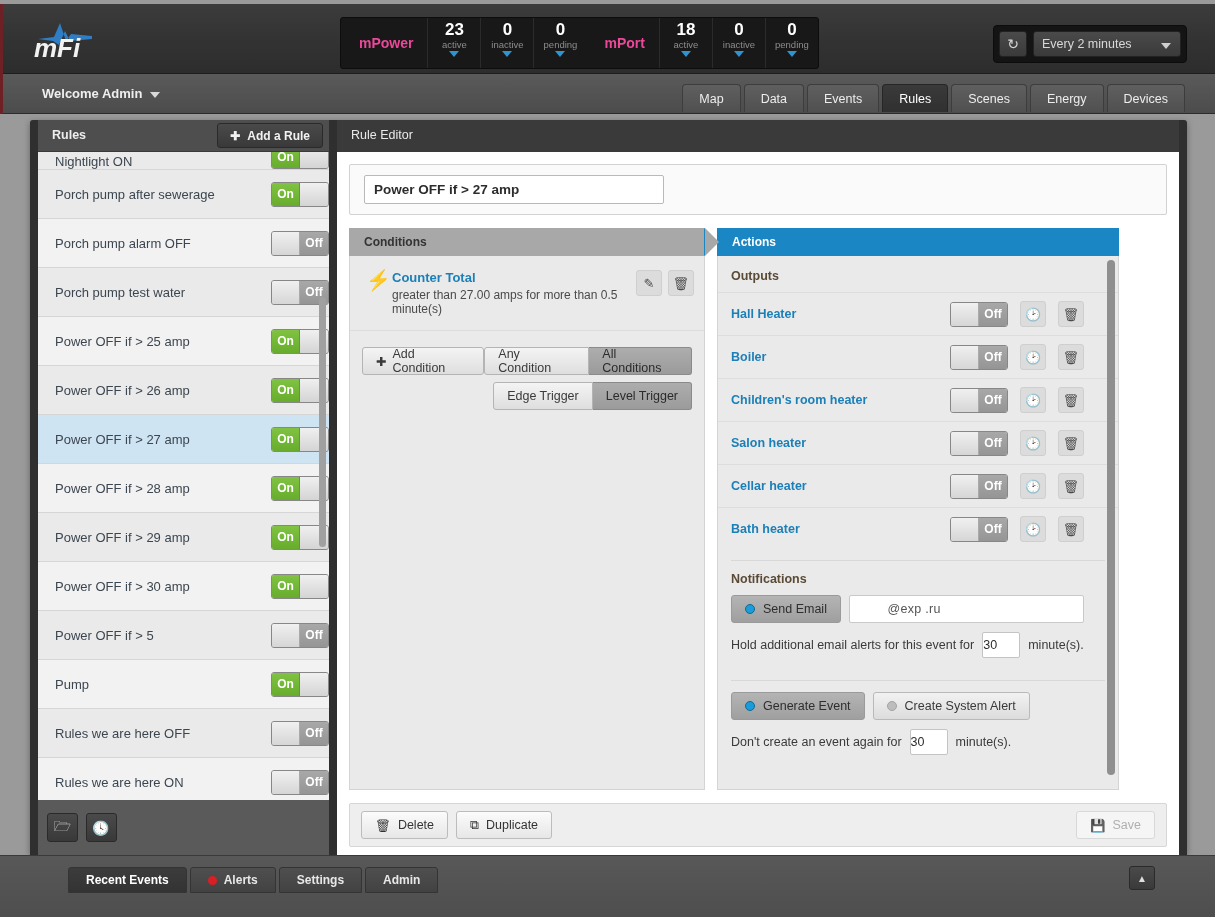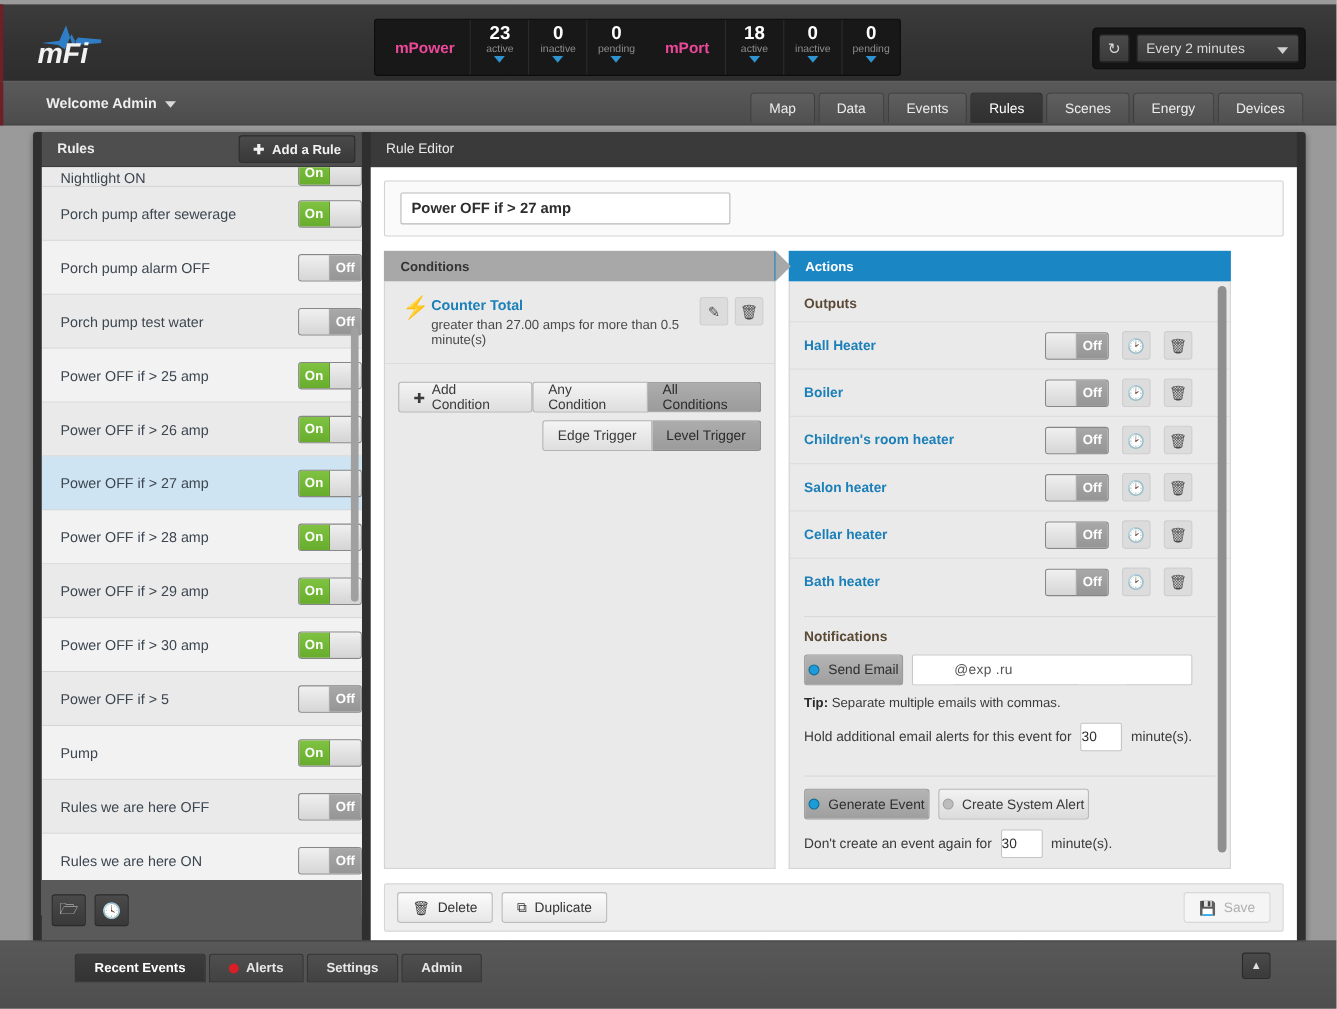--- a/index.html
+++ b/index.html
@@ -284,21 +284,21 @@
     display: flex; align-items: center; padding: 8px 34px 8px 13px;
     border-top: 1px solid #dddddd;
   }
   .out-name { flex: 1; color: #1b7fb8; font-size: 12.5px; font-weight: bold; }
   .out-ctrls { display: flex; align-items: center; gap: 6px; }
   .divider { height: 1px; background: #d8d8d8; margin: 10px 13px 0 13px; }
 
   .notif { padding: 11px 34px 12px 13px; }
   .notif-row { display: flex; align-items: center; gap: 8px; margin-bottom: 9px; }
   .radio-btn {
-    height: 28px; padding: 0 3px; border-radius: 3px;
+    height: 28px; padding: 0 13px; border-radius: 3px;
     display: flex; align-items: center; gap: 8px;
     font-size: 12.5px; border: 1px solid #9a9a9a;
     background: linear-gradient(180deg,#b4b4b4,#9f9f9f); color: #2e2e2e;
   }
   .radio-btn.inactive {
     background: linear-gradient(180deg,#f2f2f2,#dcdcdc);
     border-color: #b9b9b9; color: #3a3a3a;
   }
   .dot {
     width: 10px; height: 10px; border-radius: 50%;
@@ -684,23 +684,20 @@
                 <div class="radio-btn">
                   <span class="dot"></span>
                   <span>Send Email</span>
                 </div>
                 <div class="email-field">
                   <span class="email-text">arev@exp            .ru</span>
                   <span class="redact" style="left:1px;width:36px;"></span>
                   <span class="redact" style="left:150px;width:44px;"></span>
                 </div>
               </div>
-              <div class="tip">
-                <b>Tip:</b><span> Separate multiple emails with commas.</span>
-              </div>
               <div class="inline-row">
                 <span>Hold additional email alerts for this event for</span>
                 <input class="num-input" value="30" style="">
                 <span>minute(s).</span>
               </div>
             </div>
 
             <div class="divider"></div>
 
             <div class="notif">

